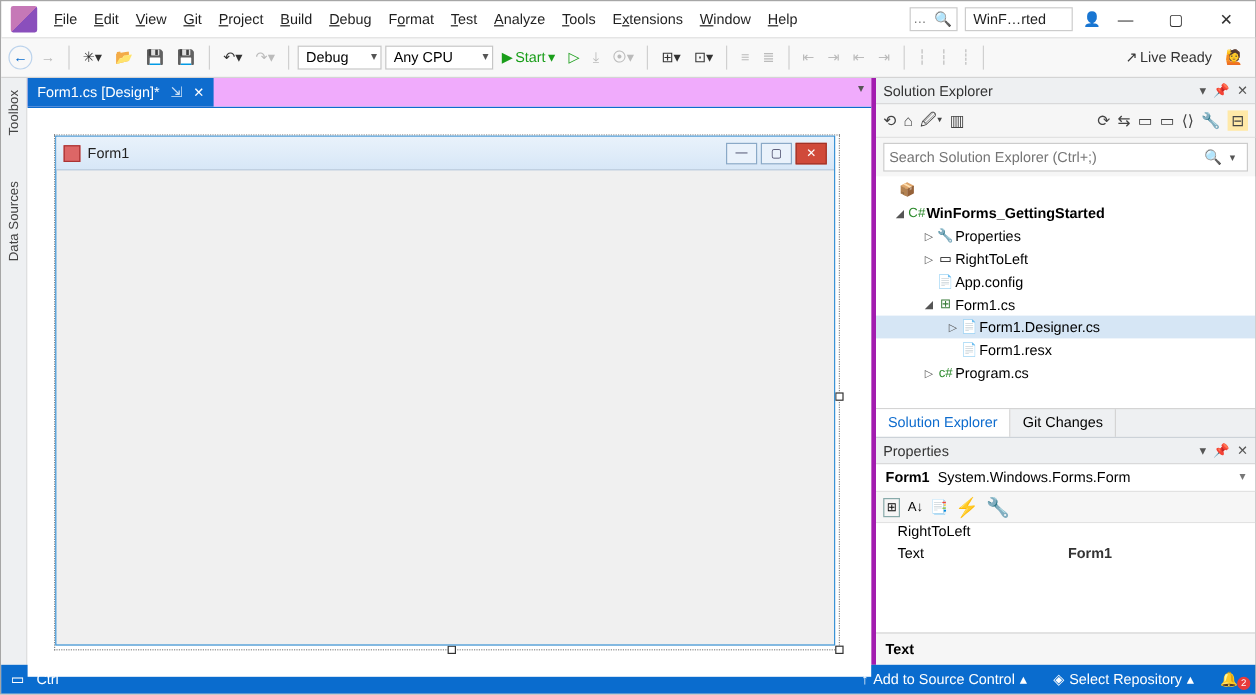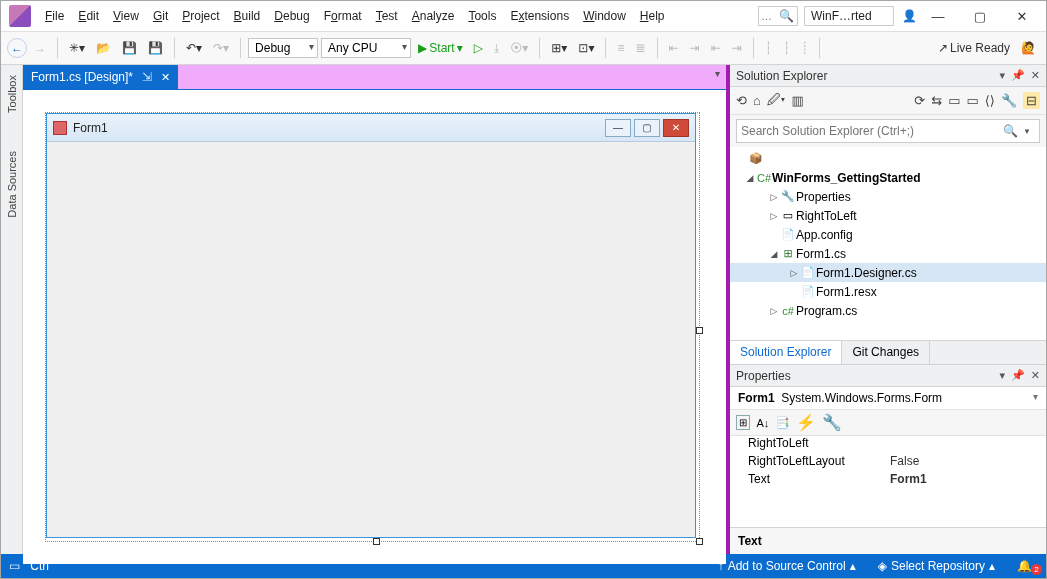--- a/index.html
+++ b/index.html
@@ -283,24 +283,20 @@
           <span style="font-size:11px;">A↓</span>
           <span style="font-size:12px;">📑</span>
           <span style="color:#d98b00;">⚡</span>
           <span style="color:#999;">🔧</span>
         </div>
         <div class="grid" id="pgrid">
             <div class="pr">
               <div class="pn">RightToLeft</div>
             </div>
             <div class="pr">
-              <div class="pn">RightToLeftLayout</div>
-              <div class="pv">False</div>
-            </div>
-            <div class="pr">
               <div class="pn">Text</div>
               <div class="pv bold">Form1</div>
             </div>
           </div>
         <div class="desc">
           <b>Text</b>
         </div>
       </div>
     </div>
   </div>

